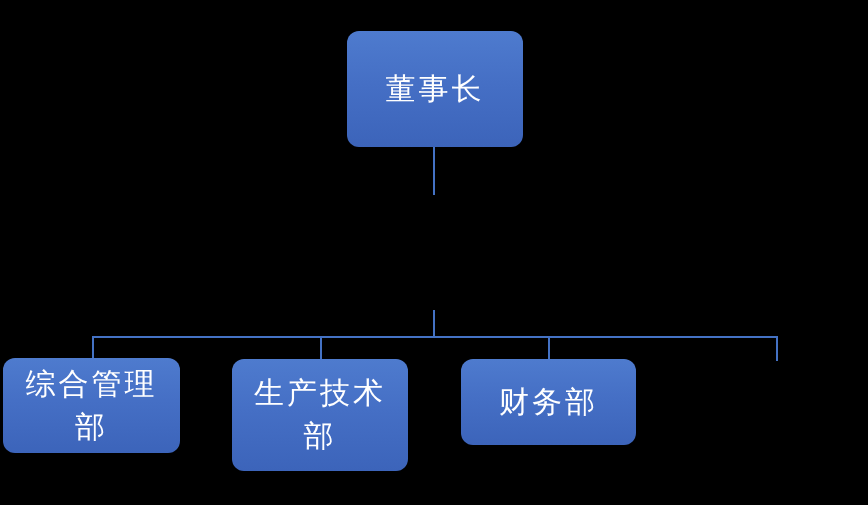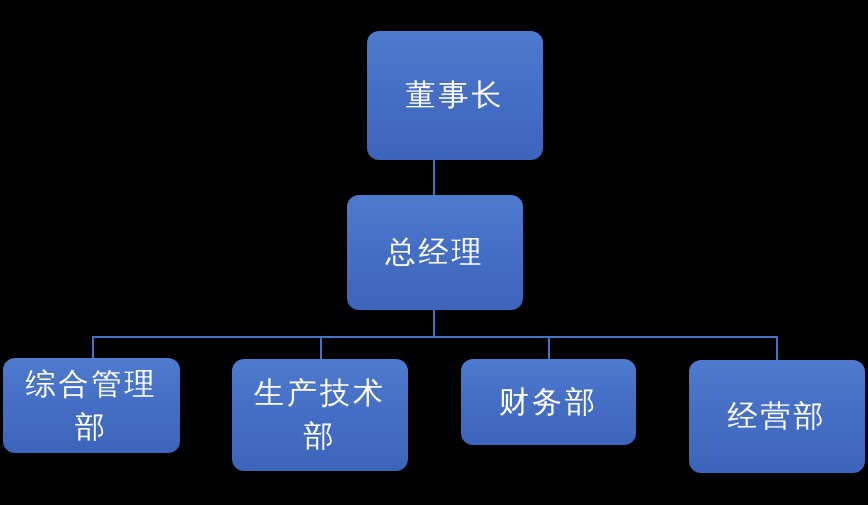--- a/index.html
+++ b/index.html
@@ -29,21 +29,21 @@
     line-height: 1.42;
     white-space: pre-line;
     box-sizing: border-box;
     padding: 4px 8px;
   }
   .connector {
     position: absolute;
     background: #4472c4;
   }
   
-  .node-chairman        { left: 347px; top:  31px; width: 176px; height: 129px; margin-left: 20px; }
+  .node-chairman        { left: 347px; top:  31px; width: 176px; height: 116px; }
   .node-general-manager { left: 347px; top: 195px; width: 176px; height: 115px; }
   .node-dept-1          { left:   3px; top: 358px; width: 177px; height: 95px; }
   .node-dept-2          { left: 232px; top: 359px; width: 176px; height: 112px; }
   .node-dept-3          { left: 461px; top: 359px; width: 175px; height: 86px; }
   .node-dept-4          { left: 689px; top: 360px; width: 176px; height: 113px; }
   
   .conn-v-top    { left: 433px; top: 147px; width: 2px;   height: 48px; }
   .conn-v-mid    { left: 433px; top: 310px; width: 2px;   height: 27px; }
   .conn-h-bus    { left:  92px; top: 336px; width: 686px; height: 2px;  }
   .conn-drop-1   { left:  92px; top: 336px; width: 2px;   height: 23px; }
@@ -59,25 +59,23 @@
   <div class="connector conn-v-top"></div>
   <div class="connector conn-v-mid"></div>
   <div class="connector conn-h-bus"></div>
   <div class="connector conn-drop-1"></div>
   <div class="connector conn-drop-2"></div>
   <div class="connector conn-drop-3"></div>
   <div class="connector conn-drop-4"></div>
 
   <div class="node node-chairman">董事长</div>
 
-  <div class="node node-general-manager">总经理</div>
 
   <div class="node node-dept-1">综合管理
 部</div>
 
   <div class="node node-dept-2">生产技术
 部</div>
 
   <div class="node node-dept-3">财务部</div>
 
-  <div class="node node-dept-4">经营部</div>
 
 </div>
 
 </body></html>

